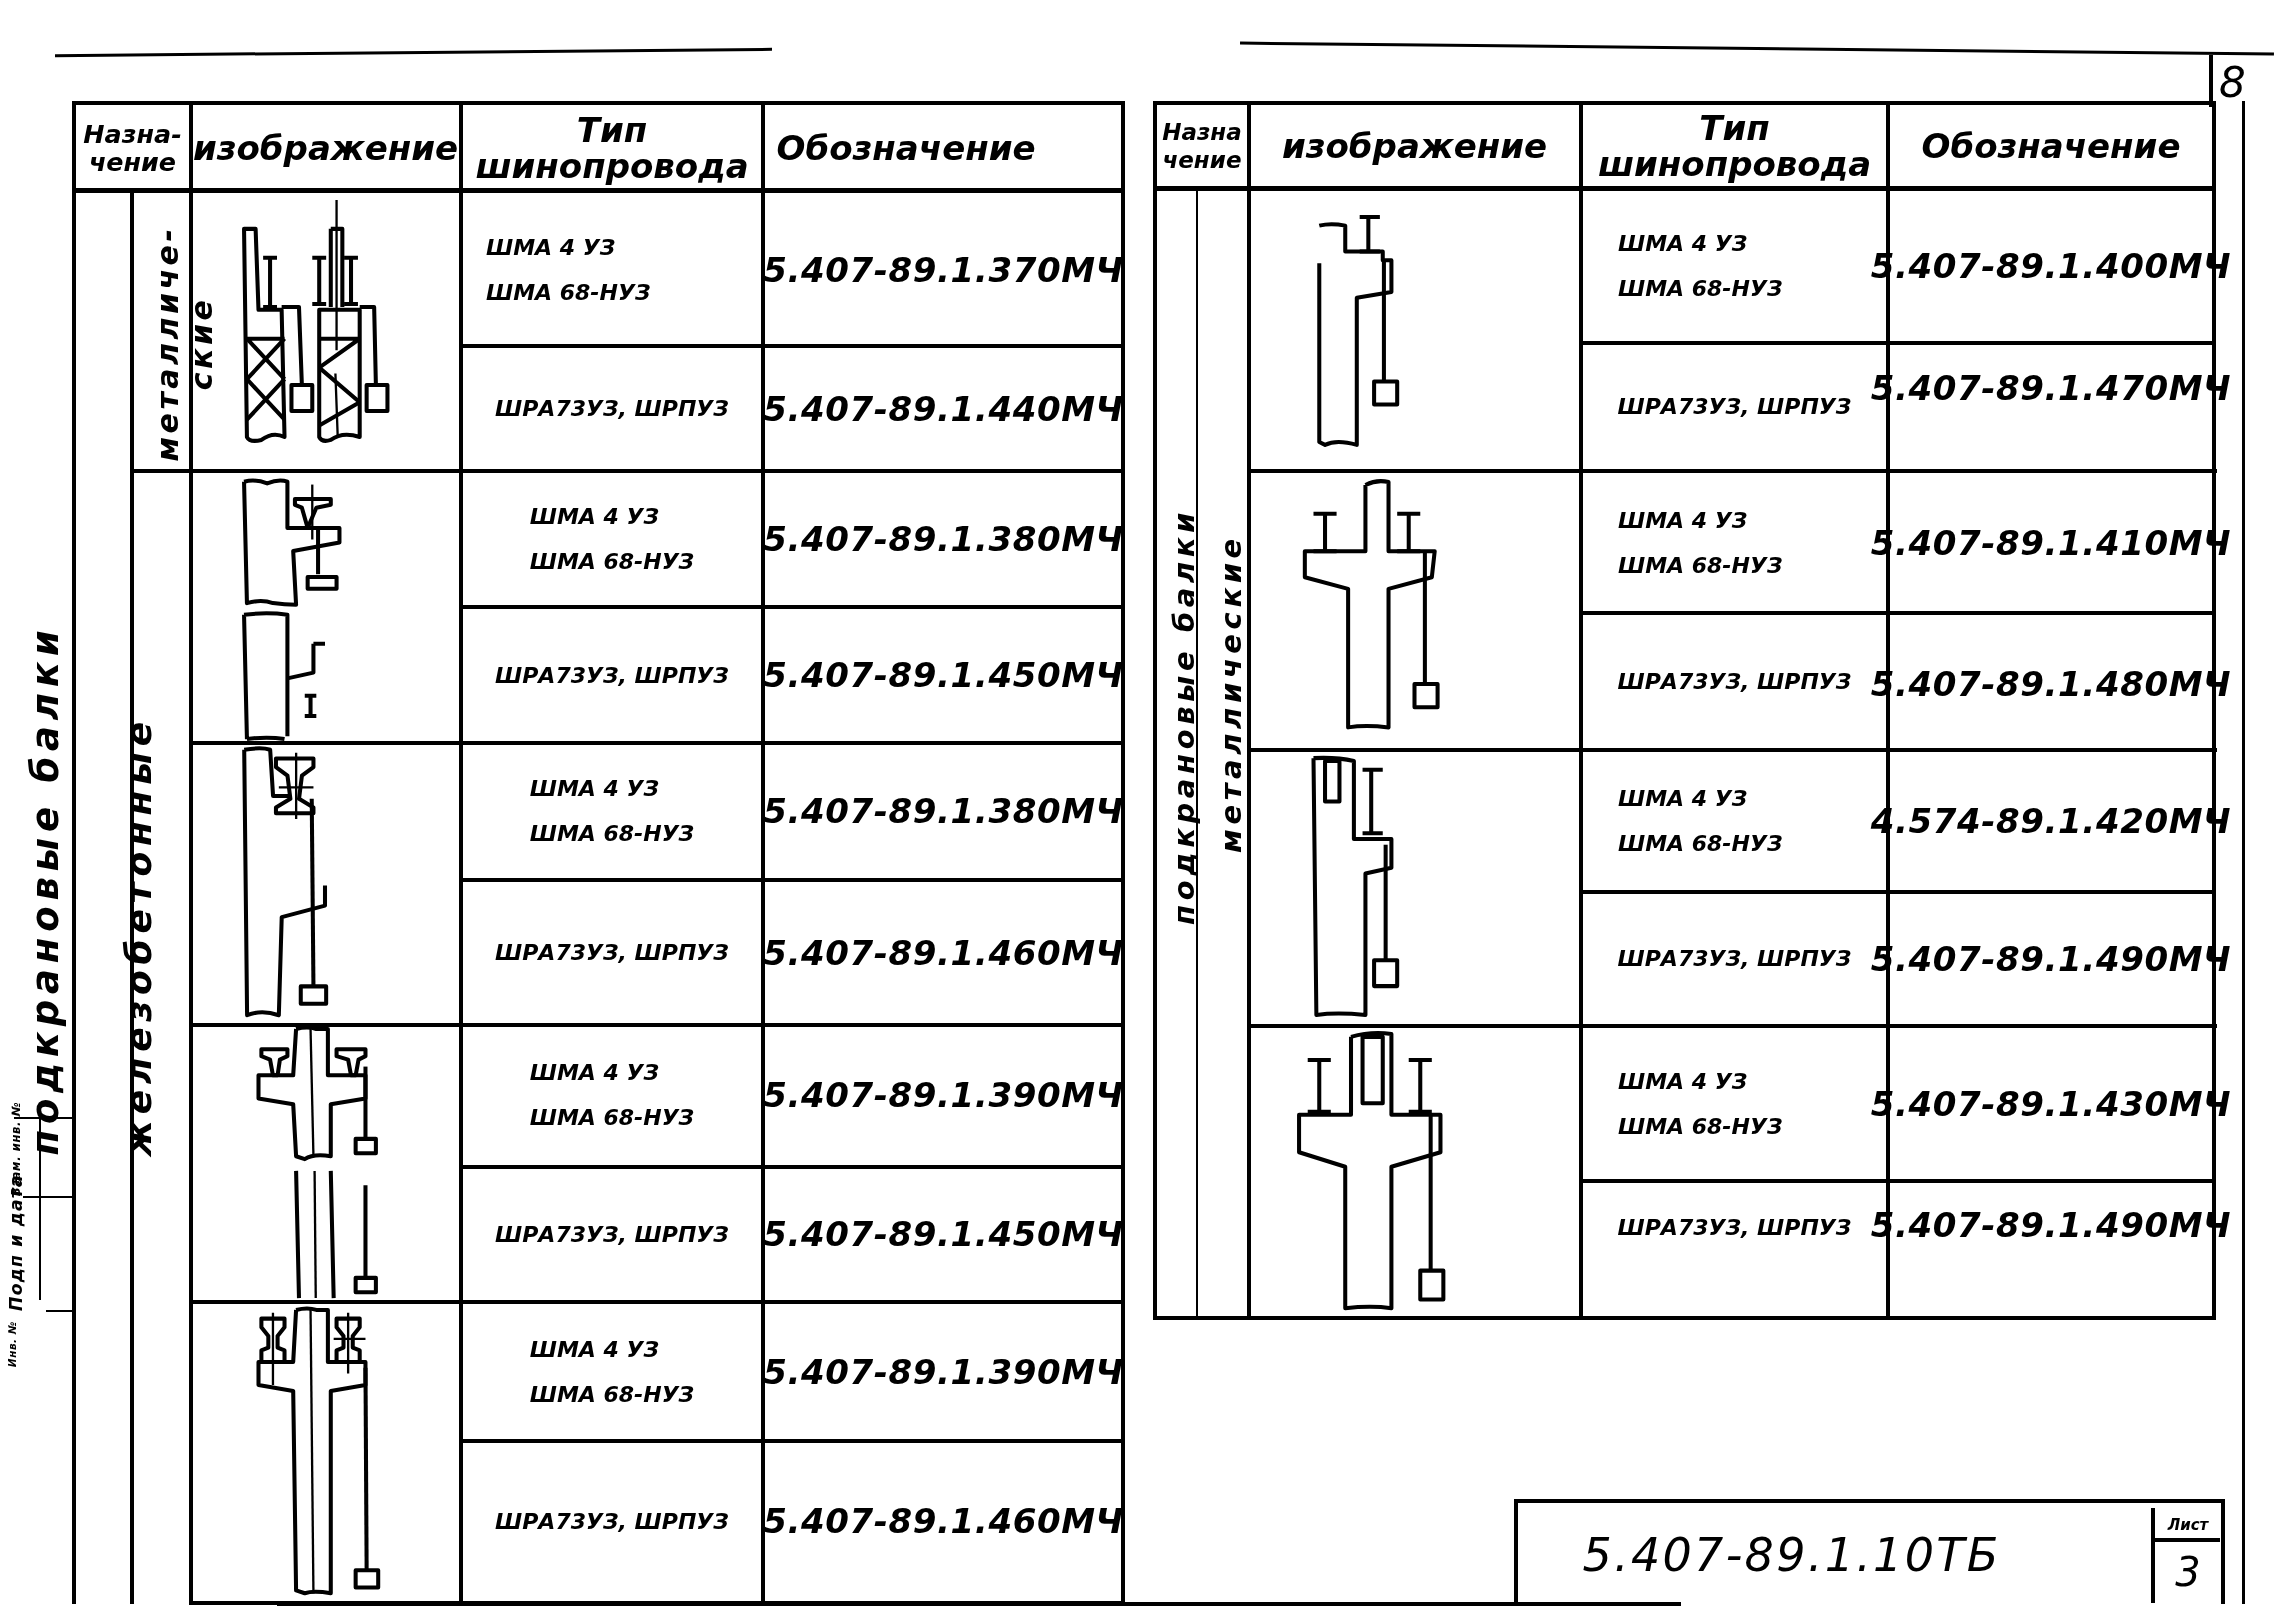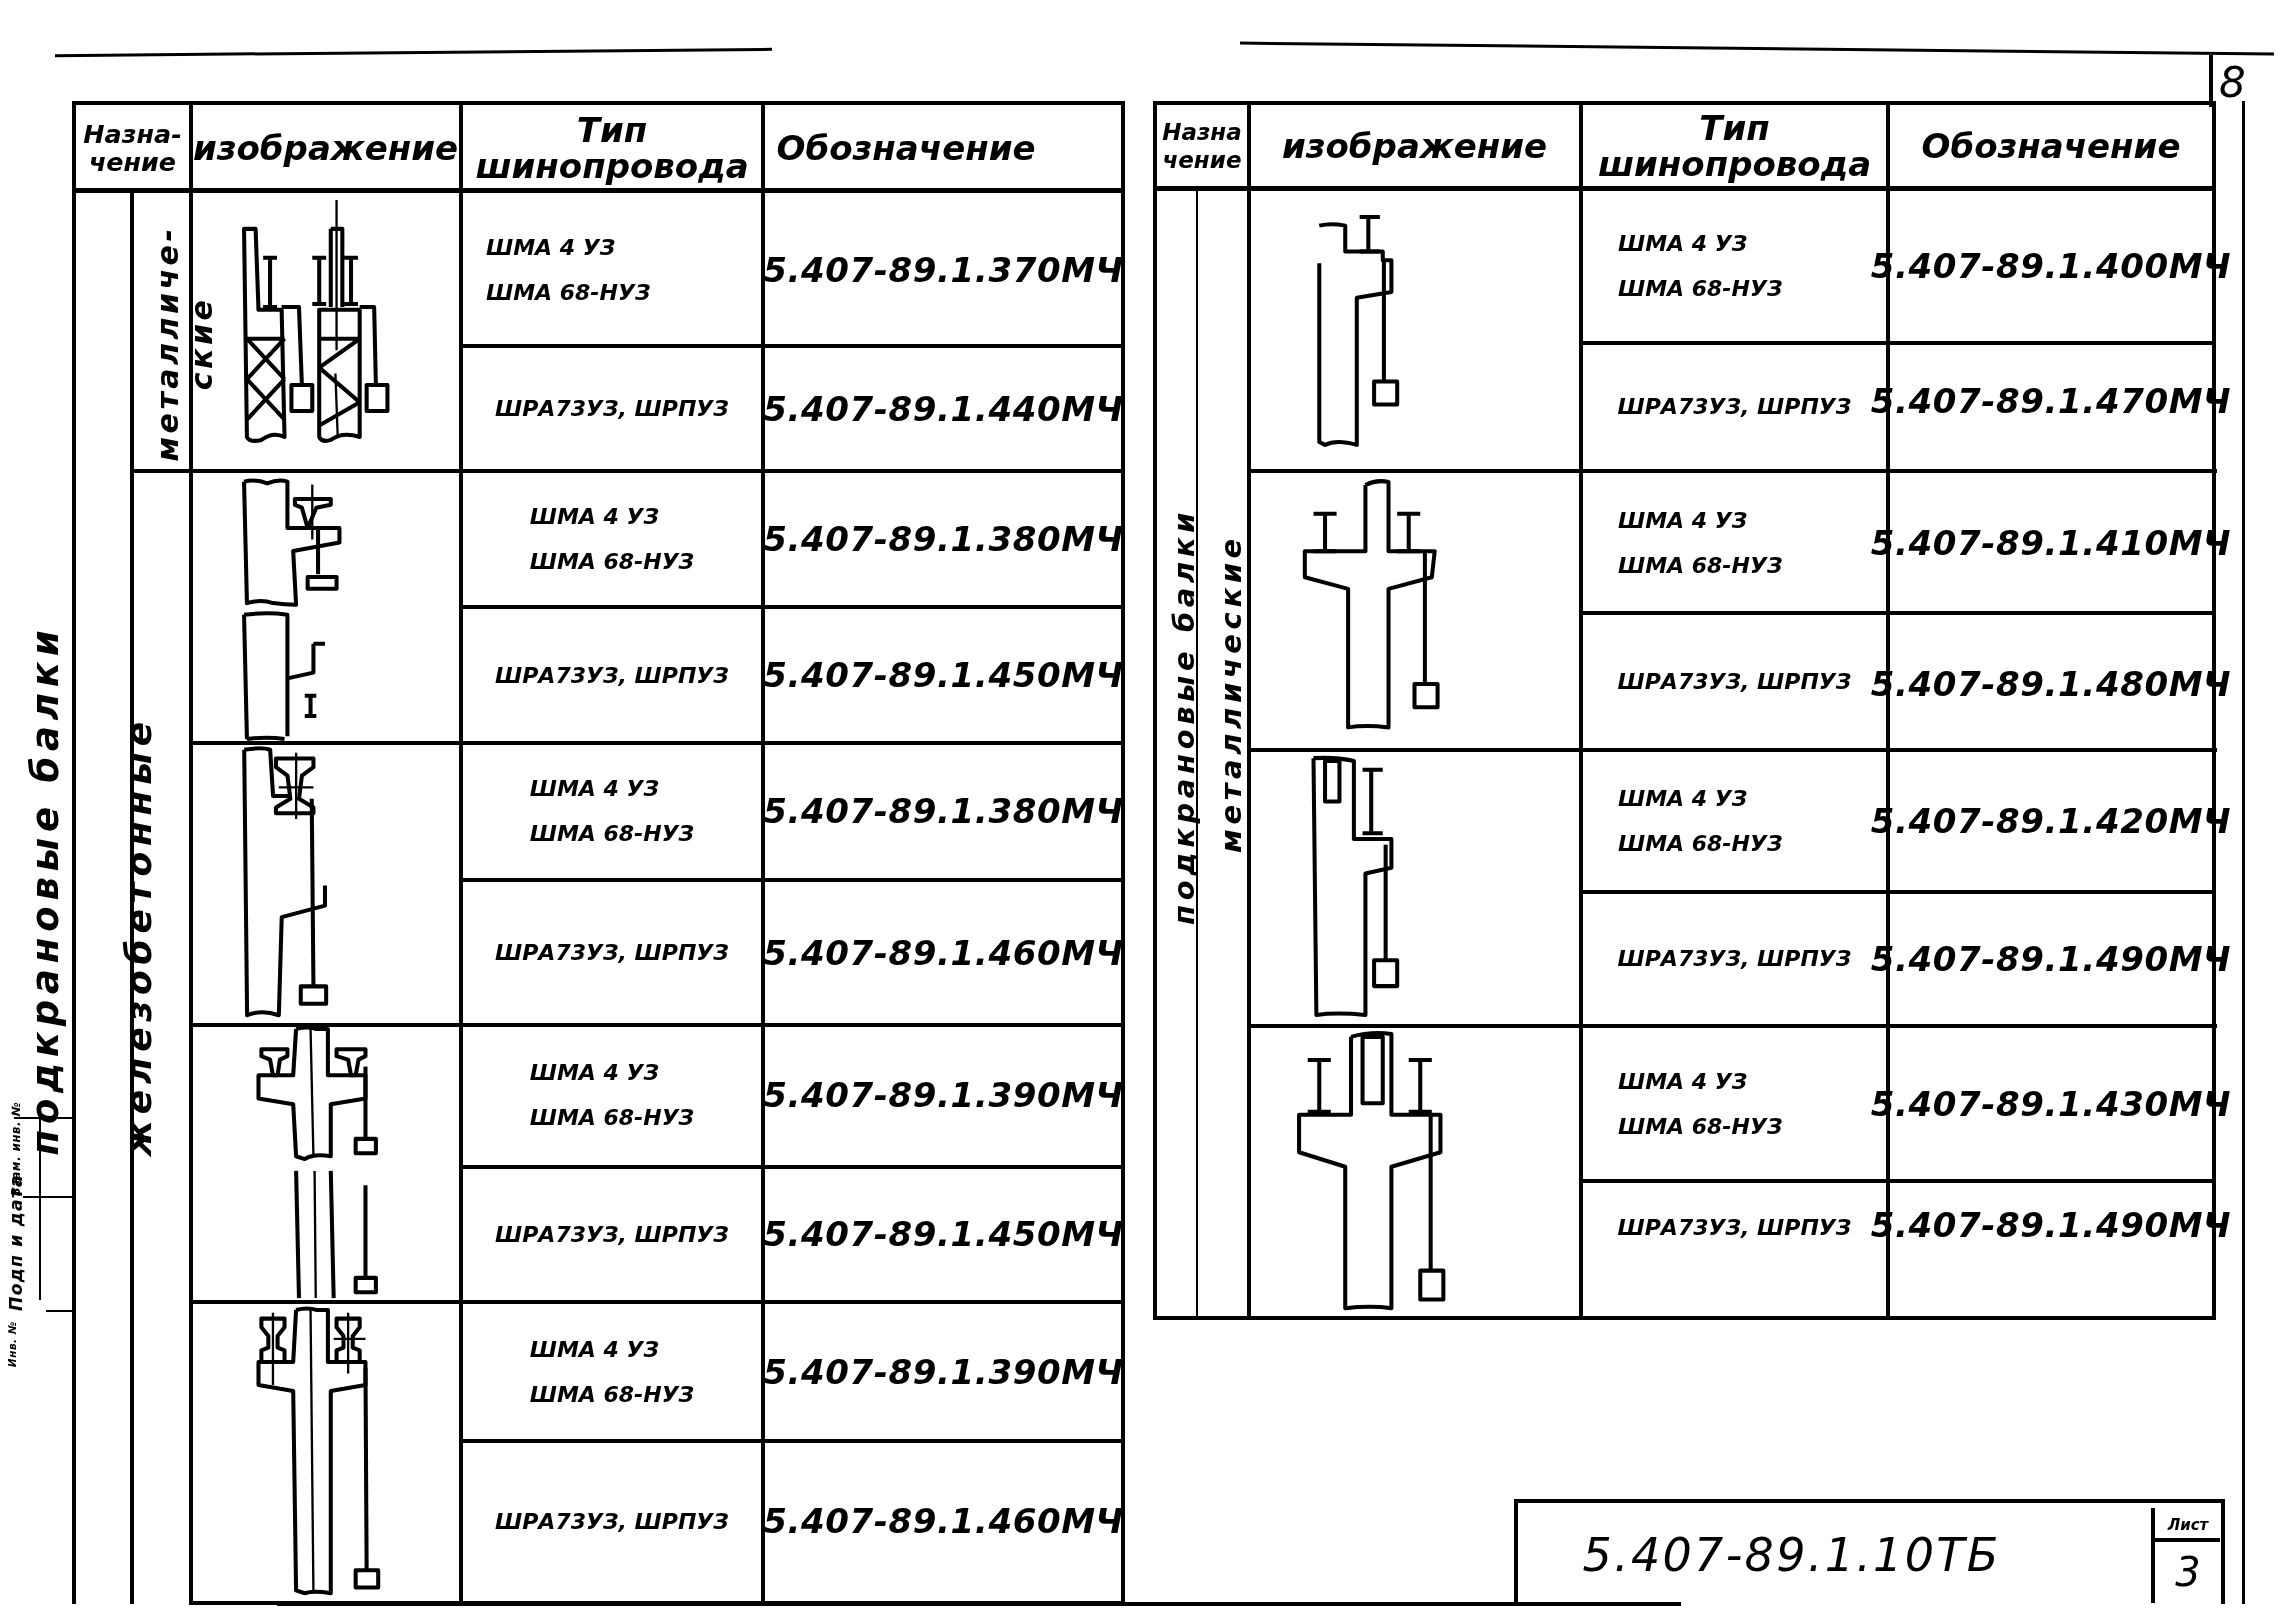--- a/index.html
+++ b/index.html
@@ -190,32 +190,32 @@
 <div class="row-line" style="left:1579px;top:1179px;width:637px;"></div>
 
 <div class="vtext" style="left:942px;top:699px;width:485px;height:35px;font-size:29px;text-align:center;line-height:35px;letter-spacing:4.6px;">подкрановые балки</div>
 <div class="vtext" style="left:1058px;top:676px;width:347px;height:35px;font-size:29px;text-align:center;line-height:35px;letter-spacing:4.6px;">металлические</div>
 
 <div class="cell type" style="left:1583px;top:191px;width:303px;height:150px;white-space:pre-line;text-align:left;justify-content:flex-start;padding-left:35px;">ШМА 4 УЗ
 ШМА 68-НУЗ</div>
 <div class="cell des" style="left:1889px;top:191px;width:324px;height:150px;">5.407-89.1.400МЧ</div>
 
 <div class="cell type" style="left:1583px;top:344px;width:303px;height:125px;">ШРА73УЗ, ШРПУЗ</div>
-<div class="cell des" style="left:1889px;top:338px;width:324px;height:125px;">5.407-89.1.470МЧ</div>
+<div class="cell des" style="left:1889px;top:325px;width:324px;height:125px;">5.407-89.1.470МЧ</div>
 
 <div class="cell type" style="left:1583px;top:473px;width:303px;height:139px;white-space:pre-line;text-align:left;justify-content:flex-start;padding-left:35px;">ШМА 4 УЗ
 ШМА 68-НУЗ</div>
 <div class="cell des" style="left:1889px;top:473px;width:324px;height:139px;">5.407-89.1.410МЧ</div>
 
 <div class="cell type" style="left:1583px;top:615px;width:303px;height:133px;">ШРА73УЗ, ШРПУЗ</div>
 <div class="cell des" style="left:1889px;top:615px;width:324px;height:137px;">5.407-89.1.480МЧ</div>
 
 <div class="cell type" style="left:1583px;top:752px;width:303px;height:138px;white-space:pre-line;text-align:left;justify-content:flex-start;padding-left:35px;">ШМА 4 УЗ
 ШМА 68-НУЗ</div>
-<div class="cell des" style="left:1889px;top:752px;width:324px;height:138px;">5.407-89.1.420МЧ</div>
+<div class="cell des" style="left:1889px;top:752px;width:324px;height:138px;">4.574-89.1.420МЧ</div>
 
 <div class="cell type" style="left:1583px;top:893px;width:303px;height:131px;">ШРА73УЗ, ШРПУЗ</div>
 <div class="cell des" style="left:1889px;top:893px;width:324px;height:131px;">5.407-89.1.490МЧ</div>
 
 <div class="cell type" style="left:1583px;top:1028px;width:303px;height:151px;white-space:pre-line;text-align:left;justify-content:flex-start;padding-left:35px;">ШМА 4 УЗ
 ШМА 68-НУЗ</div>
 <div class="cell des" style="left:1889px;top:1028px;width:324px;height:151px;">5.407-89.1.430МЧ</div>
 
 <div class="cell type" style="left:1583px;top:1182px;width:303px;height:134px;align-items:flex-start;padding-top:23px;">ШРА73УЗ, ШРПУЗ</div>
 <div class="cell des" style="left:1889px;top:1182px;width:324px;height:134px;align-items:flex-start;padding-top:23px;">5.407-89.1.490МЧ</div>

